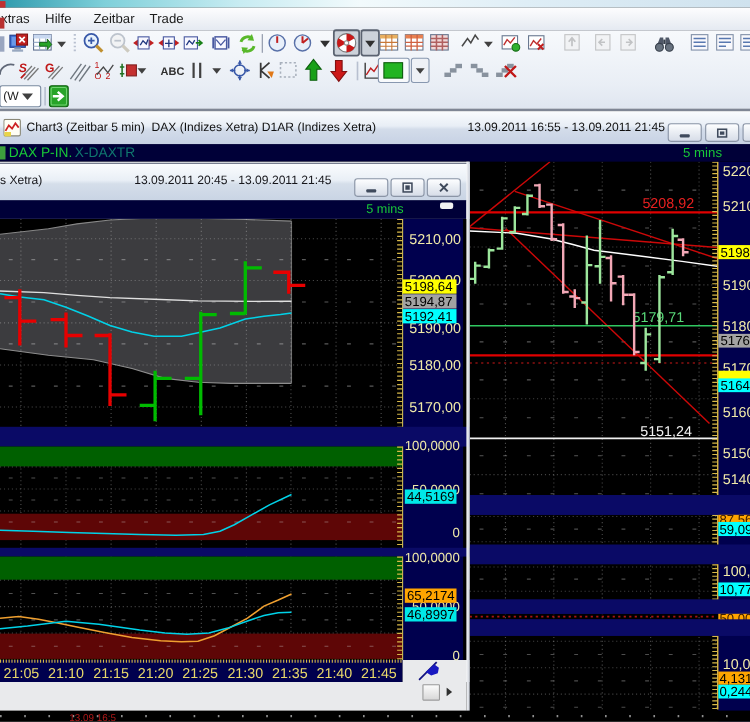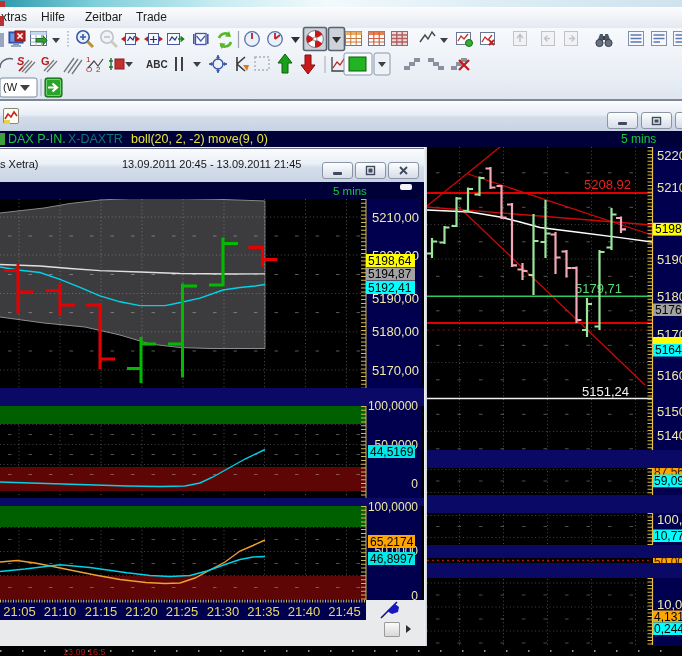--- a/index.html
+++ b/index.html
@@ -269,20 +269,22 @@
       <text x="3" y="91" font-size="11" fill="#202020">(W</text>
       <path d="M20 85 L30 85 L25 91 Z" fill="#404040"></path>
       <line x1="41" y1="79" x2="41" y2="96" stroke="#b8c0d0" stroke-width="1.5"></line>
       <rect x="45" y="78" width="17" height="19" rx="2" fill="#28a428" stroke="#0c5c0c"></rect>
       <rect x="46.5" y="79.5" width="14" height="16" rx="1.5" fill="none" stroke="#70d070"></rect>
       <path d="M48 87.5 H56 M52.5 83.5 L57 87.5 L52.5 91.5" stroke="#fff" stroke-width="2.2" fill="none"></path>
     </g>
   </svg>
   <div id="wborder" class="abs"></div>
   <div id="mtitle" class="abs">
+    <span class="t" style="left:24px">Chart3 (Zeitbar 5 min)  DAX (Indizes Xetra) D1AR (Indizes Xetra)</span>
+    <span class="t" style="left:425px">13.09.2011 16:55 - 13.09.2011 21:45</span>
     <svg style="position:absolute;left:3px;top:7px" width="17" height="17" viewBox="0 0 17 17">
       <rect x="0.5" y="0.5" width="15" height="15" rx="1.5" fill="#fffef4" stroke="#8a8878"></rect>
       <path d="M2 11 L5 6 L8 9 L11 4 L14 8" stroke="#cc2222" stroke-width="1.6" fill="none"></path>
       <rect x="1" y="12" width="6" height="4" fill="#e8d44a"></rect>
     </svg>
     <div class="wbtn" style="left:607px;top:11px">
         <svg width="29" height="15" viewBox="0 0 29 15">
           <rect x="10" y="9" width="9" height="3" rx="1" fill="#3f4a5c"></rect>
         </svg>
       </div>
@@ -291,21 +293,20 @@
           <rect x="10.5" y="4.5" width="8" height="7" fill="none" stroke="#3f4a5c" stroke-width="1.4"></rect>
           <rect x="12.5" y="6.5" width="4" height="3" fill="#3f4a5c"></rect>
         </svg>
       </div>
     <div class="wbtn" style="left:675px;top:11px"></div>
   </div>
   <div id="hdr" class="abs">
     <span style="left:0;width:5px;height:12px;top:2px;background:#3da03d"></span>
     <span style="left:8px;color:#18c838">DAX P-IN.</span>
     <span style="left:68px;color:#0f766e">X-DAXTR</span>
-    <span style="left:131px;color:#e8e438">boll(20, 2, -2) move(9, 0)</span>
     <span style="left:621px;color:#18c838;font-size:12px">5 mins</span>
   </div>
   <svg id="mainsvg" class="abs" style="left:0;top:147px" width="682" height="509" viewBox="0 147 682 509" font-family="Liberation Sans, sans-serif">
     <rect x="0" y="147" width="682" height="509" fill="#000000"></rect>
     <rect x="653" y="147" width="29" height="509" fill="#00004e"></rect>
 
     <g stroke="#b8b8b8" stroke-width="1" stroke-dasharray="1 2.6" opacity="0.40">
       <line x1="459.5" y1="147" x2="459.5" y2="645"></line>
         <line x1="503.5" y1="147" x2="503.5" y2="645"></line>
       <line x1="547.5" y1="147" x2="547.5" y2="645"></line>

